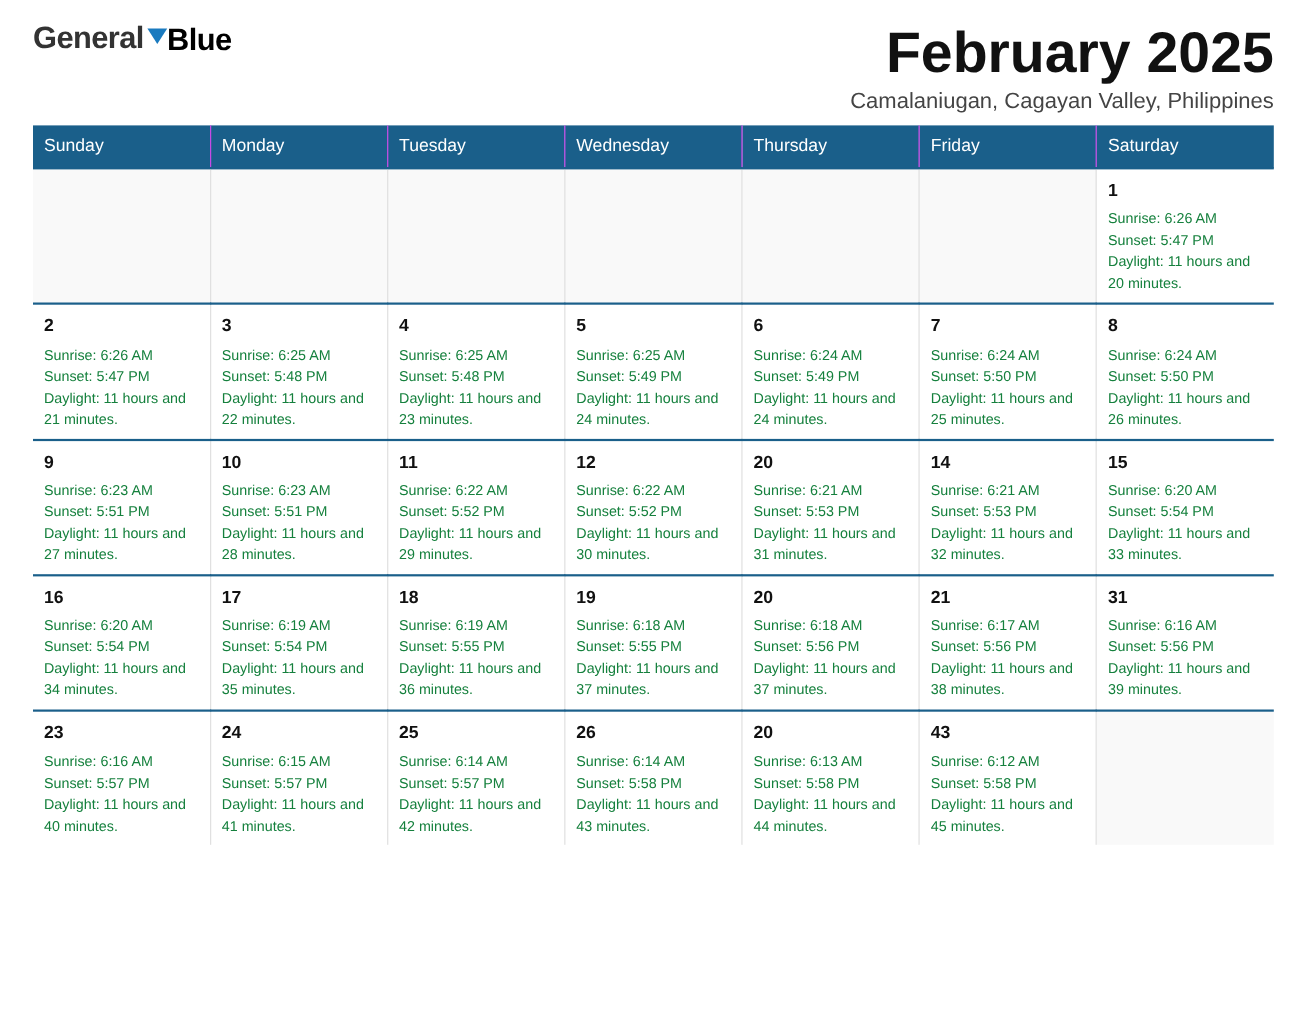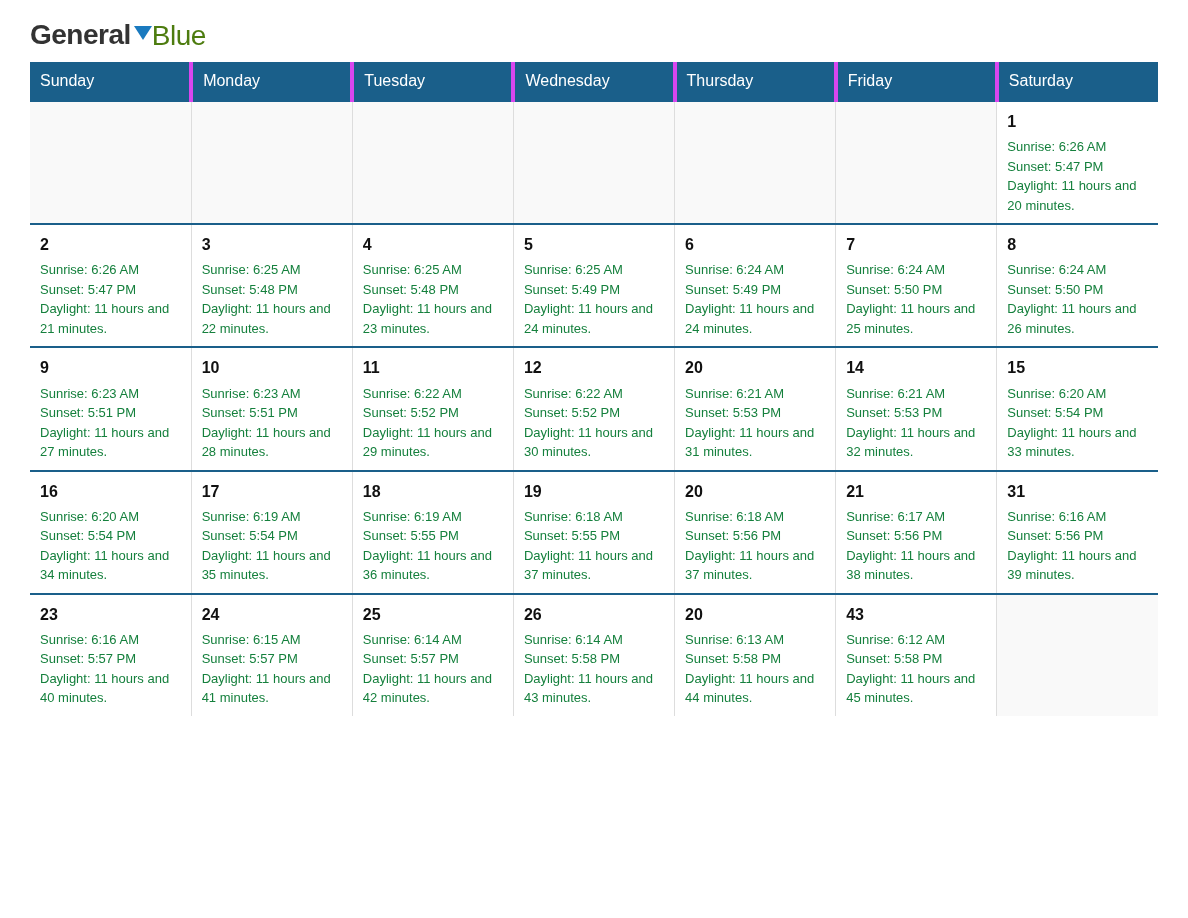--- a/index.html
+++ b/index.html
@@ -23,22 +23,22 @@
       align-items: flex-start;
     }
     .logo-general {
       font-size: 28px;
       font-weight: bold;
       color: #333;
       letter-spacing: -0.5px;
     }
     .logo-blue {
       font-size: 28px;
-      font-weight: normal;
-      color: #4d7c0f;
+      font-weight: bold;
+      color: #000000;
       letter-spacing: -0.5px;
     }
     .logo-triangle {
       display: inline-block;
       width: 0;
       height: 0;
       border-left: 9px solid transparent;
       border-right: 9px solid transparent;
       border-top: 14px solid #1a7abf;
       margin-left: 3px;
@@ -67,21 +67,21 @@
     }
     .calendar thead tr {
       background-color: #1a5f8a;
     }
     .calendar thead th {
       color: #fff;
       font-size: 16px;
       font-weight: normal;
       padding: 10px 10px;
       text-align: left;
-      border-right: 4px solid #d946ef;
+      border-right: 1px solid #d946ef;
     }
     .calendar thead th:last-child {
       border-right: none;
     }
     .calendar tbody tr {
       border-top: 2px solid #1a5f8a;
     }
     .calendar tbody td {
       vertical-align: top;
       padding: 8px 10px;
@@ -121,20 +121,22 @@
   <div class="logo">
     <div style="display:flex;align-items:center;line-height:1.1;">
       <span class="logo-general">General</span>
       <span class="logo-triangle"></span>
     </div>
     <div>
       <span class="logo-blue">Blue</span>
     </div>
   </div>
   <div class="title-section">
+    <div class="month-title">February 2025</div>
+    <div class="location-title">Camalaniugan, Cagayan Valley, Philippines</div>
   </div>
 </div>
 
 <table class="calendar">
   <thead>
     <tr>
     <th>Sunday</th>
         <th>Monday</th>
         <th>Tuesday</th>
         <th>Wednesday</th>

